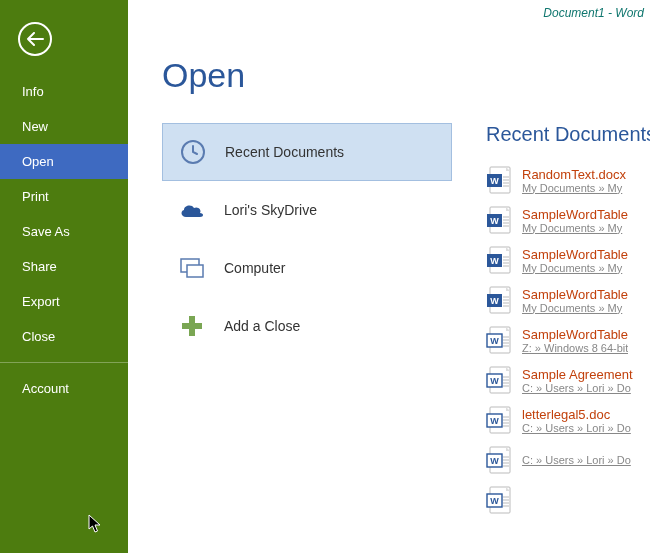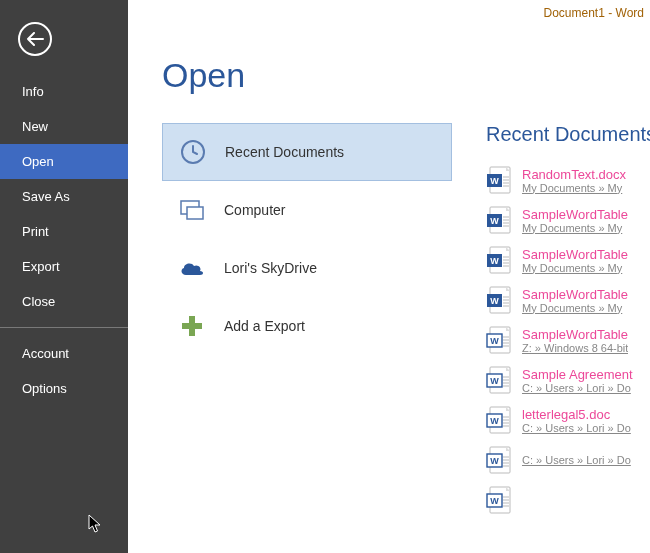--- a/index.html
+++ b/index.html
@@ -9,29 +9,30 @@
     background: #fff;
     color: #333;
     width: 650px;
     height: 553px;
     overflow: hidden;
     position: relative;
   }
   .titlebar {
     text-align: right;
     font-size: 12px;
-    color: #a16207;
+    color: #0f766e;
     padding: 6px 6px 0 0;
     height: 20px;
+    font-style: italic;
   }
   .sidebar {
     position: absolute;
     left: 0; top: 0; bottom: 0;
     width: 128px;
-    background: #404040;
+    background: #4d7c0f;
     color: #fff;
     padding-top: 12px;
   }
   .back-btn {
     width: 34px; height: 34px;
     border: 2px solid #fff;
     border-radius: 50%;
     margin: 10px 0 18px 18px;
     display: flex;
     align-items: center;
@@ -86,90 +87,90 @@
     align-items: center;
     gap: 10px;
     padding: 5px 0;
     cursor: pointer;
   }
   .doc-icon {
     width: 26px; height: 30px;
     flex-shrink: 0;
   }
   .doc-info { overflow: hidden; }
-  .doc-name { font-size: 13px; color: #ec4899; white-space: nowrap; }
+  .doc-name { font-size: 13px; color: #c2410c; white-space: nowrap; }
   .doc-path { font-size: 11px; color: #888; white-space: nowrap; text-decoration: underline; }
   .cursor {
     position: absolute;
     left: 88px; top: 514px;
     pointer-events: none;
     z-index: 10;
   }
 </style>
 </head>
 <body>
 
 <div class="sidebar">
   <div class="back-btn">
     <svg width="18" height="14" viewBox="0 0 18 14" fill="none">
       <path d="M8 1 L2 7 L8 13 M2 7 L17 7" stroke-width="2" stroke-linecap="round" stroke-linejoin="round"></path>
     </svg>
   </div>
   <div class="nav-item"><span>Info</span></div>
   <div class="nav-item"><span>New</span></div>
   <div class="nav-item selected"><span>Open</span></div>
+  <div class="nav-item"><span>Print</span></div>
   <div class="nav-item"><span>Save As</span></div>
-  <div class="nav-item"><span>Print</span></div>
+  <div class="nav-item"><span>Share</span></div>
   <div class="nav-item"><span>Export</span></div>
   <div class="nav-item"><span>Close</span></div>
   <div class="nav-divider"></div>
   <div class="nav-item"><span>Account</span></div>
-  <div class="nav-item"><span>Options</span></div>
 </div>
 
 <div class="main">
   <div class="titlebar">Document1 - Word</div>
   <div class="page-title">Open</div>
 
   <div class="columns">
     <div class="sources">
       <div class="source-item selected">
         <span class="icon-box">
           <svg width="26" height="26" viewBox="0 0 26 26">
               <circle cx="13" cy="13" r="11" fill="none" stroke="#5a7bb0" stroke-width="2"></circle>
               <path d="M13 7 L13 13 L17 15" stroke="#5a7bb0" stroke-width="2" fill="none" stroke-linecap="round"></path>
             </svg>
         </span>
         <span class="source-label">Recent Documents</span>
       </div>
       <div class="source-item">
         <span class="icon-box">
+          <svg width="28" height="18" viewBox="0 0 28 18">
+              <path d="M8 16 C3 16 2 10 6 9 C6 4 14 3 16 7 C20 5 24 9 22 12 C26 12 26 16 22 16 Z" fill="#2b579a"></path>
+            </svg>
+        </span>
+        <span class="source-label">Lori's SkyDrive</span>
+      </div>
+      <div class="source-item">
+        <span class="icon-box">
           <svg width="26" height="22" viewBox="0 0 26 22">
               <rect x="2" y="2" width="18" height="13" fill="none" stroke="#5a7bb0" stroke-width="1.5"></rect>
               <rect x="8" y="8" width="16" height="12" fill="#fff" stroke="#5a7bb0" stroke-width="1.5"></rect>
             </svg>
         </span>
         <span class="source-label">Computer</span>
       </div>
       <div class="source-item">
         <span class="icon-box">
-          <svg width="28" height="18" viewBox="0 0 28 18">
-              <path d="M8 16 C3 16 2 10 6 9 C6 4 14 3 16 7 C20 5 24 9 22 12 C26 12 26 16 22 16 Z" fill="#2b579a"></path>
-            </svg>
-        </span>
-        <span class="source-label">Lori's SkyDrive</span>
-      </div>
-      <div class="source-item">
-        <span class="icon-box">
           <svg width="22" height="22" viewBox="0 0 22 22">
               <rect x="8" y="1" width="6" height="20" fill="#7aa653"></rect>
               <rect x="1" y="8" width="20" height="6" fill="#7aa653"></rect>
             </svg>
         </span>
-        <span class="source-label">Add a Export</span>
+        <span class="source-label">Add a Close</span>
       </div>
     </div>
 
     <div class="recent-col">
       <div class="recent-title">Recent Documents</div>
       <div id="recent-list">
           <div class="doc-row">
             <span class="doc-icon"><svg width="26" height="30" viewBox="0 0 26 30">
                 <rect x="4" y="2" width="20" height="26" rx="1" fill="#fff" stroke="#bbb"></rect>
                 <path d="M20 2 L24 6 L20 6 Z" fill="#ddd"></path>

